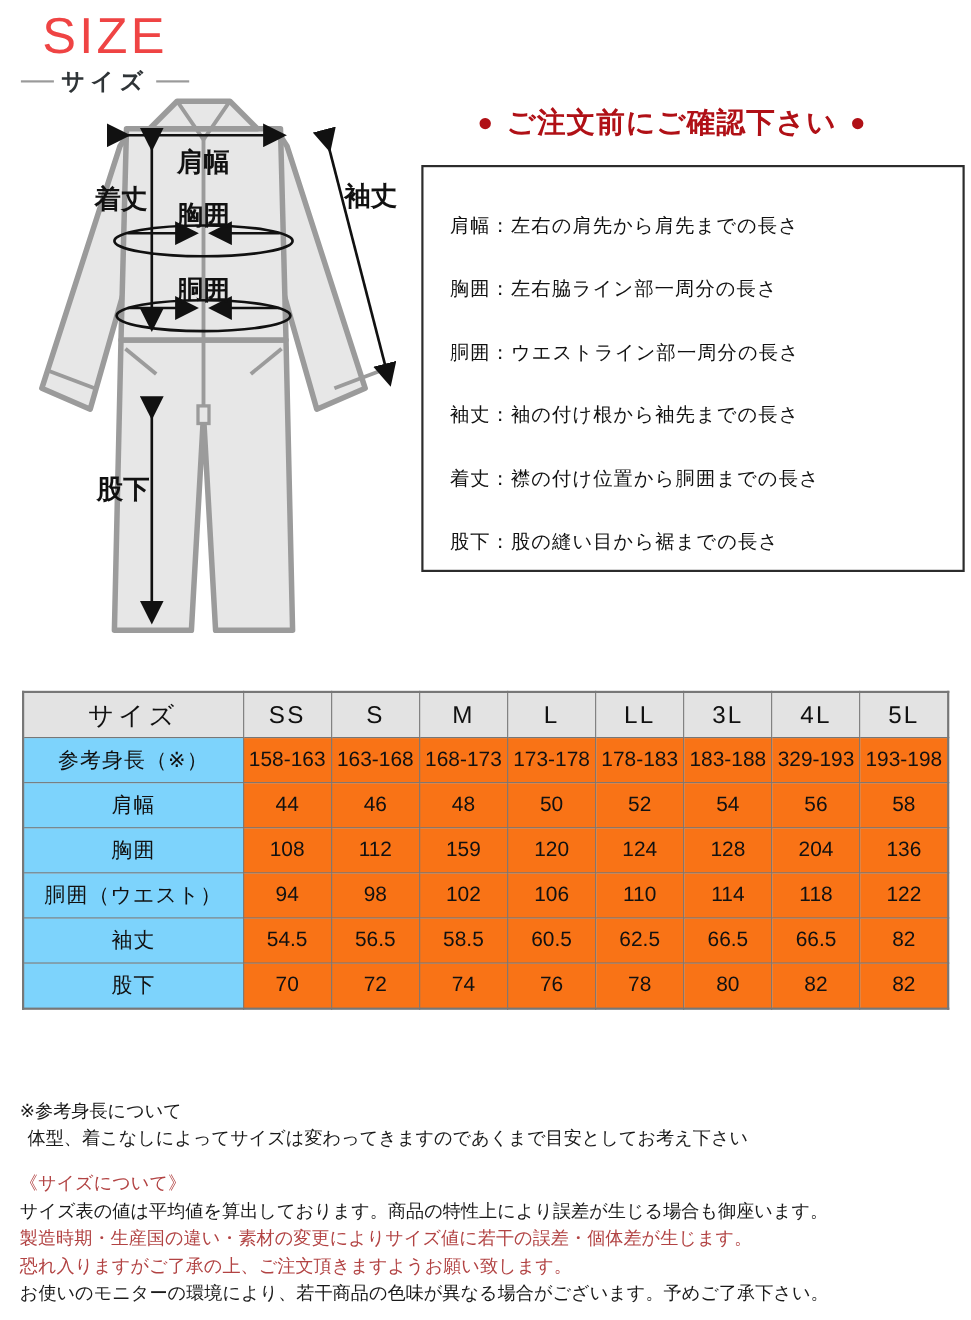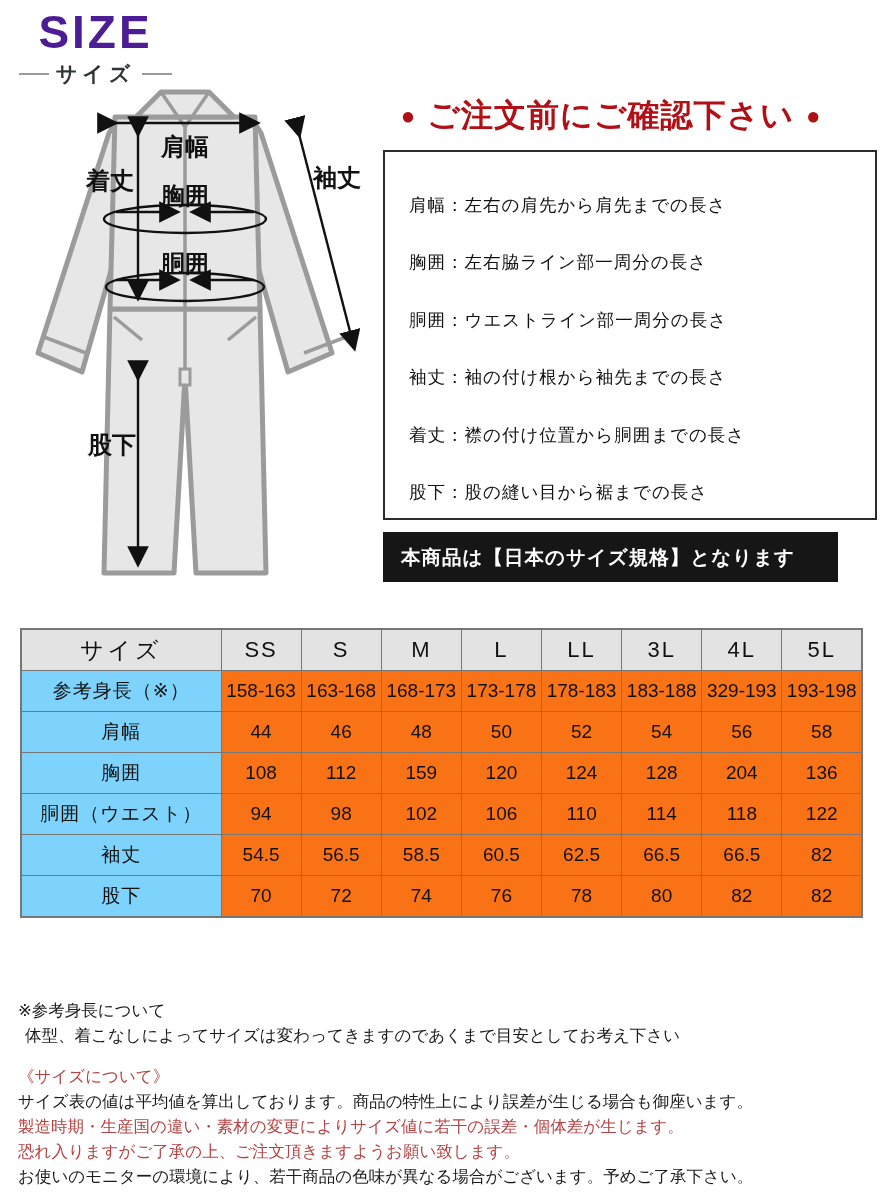--- a/index.html
+++ b/index.html
@@ -1,34 +1,34 @@
 <!DOCTYPE html>
 <html><head>
 <meta charset="utf-8">
 <style>
   html,body{margin:0;padding:0;background:#ffffff;}
   body{font-family:"Liberation Sans","DejaVu Sans",sans-serif;color:#111;}
   .page{position:relative;width:883px;height:1200px;background:#fff;overflow:hidden;}
 
   
   .size-header{position:absolute;left:8px;top:8px;width:175px;text-align:center;}
-  .size-header .en{font-size:46px;font-weight:700;letter-spacing:3px;color:#4c1d95;line-height:1.05;}
+  .size-header .en{font-size:46px;font-weight:400;letter-spacing:3px;color:#ef4444;line-height:1.05;}
   .size-header .jp-row{display:flex;align-items:center;justify-content:center;gap:7px;margin-top:4px;}
   .size-header .jp{font-size:21px;font-weight:bold;color:#2f3437;letter-spacing:5px;white-space:nowrap;}
   .size-header .dash{height:2px;background:#9a9a9a;flex:0 0 30px;}
 
   
   .diagram{position:absolute;left:10px;top:85px;width:370px;height:545px;}
   .diagram svg{display:block;}
   .meas-label{font-family:"Liberation Sans","DejaVu Sans",sans-serif;font-size:24px;font-weight:bold;fill:#111;}
 
   
   .info-heading{position:absolute;left:383px;top:94px;width:455px;display:flex;align-items:center;justify-content:center;gap:12px;}
   .info-heading .dot{font-size:24px;line-height:1;}
-  .info-heading .txt{font-size:32px;font-weight:bold;letter-spacing:1px;white-space:nowrap;}
+  .info-heading .txt{font-size:26px;font-weight:bold;letter-spacing:1px;white-space:nowrap;}
   .def-box{position:absolute;left:383px;top:150px;width:494px;height:370px;border:2px solid #2c2c2c;box-sizing:border-box;padding:24px 0 0 24px;}
   .def-line{font-size:17.5px;letter-spacing:1px;height:57.5px;display:flex;align-items:center;white-space:nowrap;}
   .jp-banner{position:absolute;left:383px;top:532px;width:455px;height:50px;background:#161616;color:#fff;display:flex;align-items:center;box-sizing:border-box;padding-left:18px;font-size:19.5px;font-weight:bold;letter-spacing:1px;}
 
   
   .table-wrap{position:absolute;left:20px;top:628px;}
   table.size-table{border-collapse:collapse;table-layout:fixed;width:843px;border:2px solid #777;}
   .size-table th,.size-table td{border:1px solid #777;height:40px;text-align:center;vertical-align:middle;font-weight:normal;padding:0;}
   .size-table thead th{background:#e3e3e3;font-size:22px;letter-spacing:2px;}
   .size-table thead th.corner{font-size:23px;letter-spacing:4px;}
@@ -117,21 +117,20 @@
 
   <div class="def-box" id="def-box">
       <div class="def-line">肩幅：左右の肩先から肩先までの長さ</div>
       <div class="def-line">胸囲：左右脇ライン部一周分の長さ</div>
       <div class="def-line">胴囲：ウエストライン部一周分の長さ</div>
       <div class="def-line">袖丈：袖の付け根から袖先までの長さ</div>
       <div class="def-line">着丈：襟の付け位置から胴囲までの長さ</div>
       <div class="def-line">股下：股の縫い目から裾までの長さ</div>
     </div>
 
-  <div class="jp-banner">本商品は【日本のサイズ規格】となります</div>
 
   <div class="table-wrap">
     <table class="size-table" id="size-table">
       <colgroup>
           <col style="width:200px">
         </colgroup>
       <thead>
           <tr>
             <th class="corner">サイズ</th>
             <th>SS</th>

